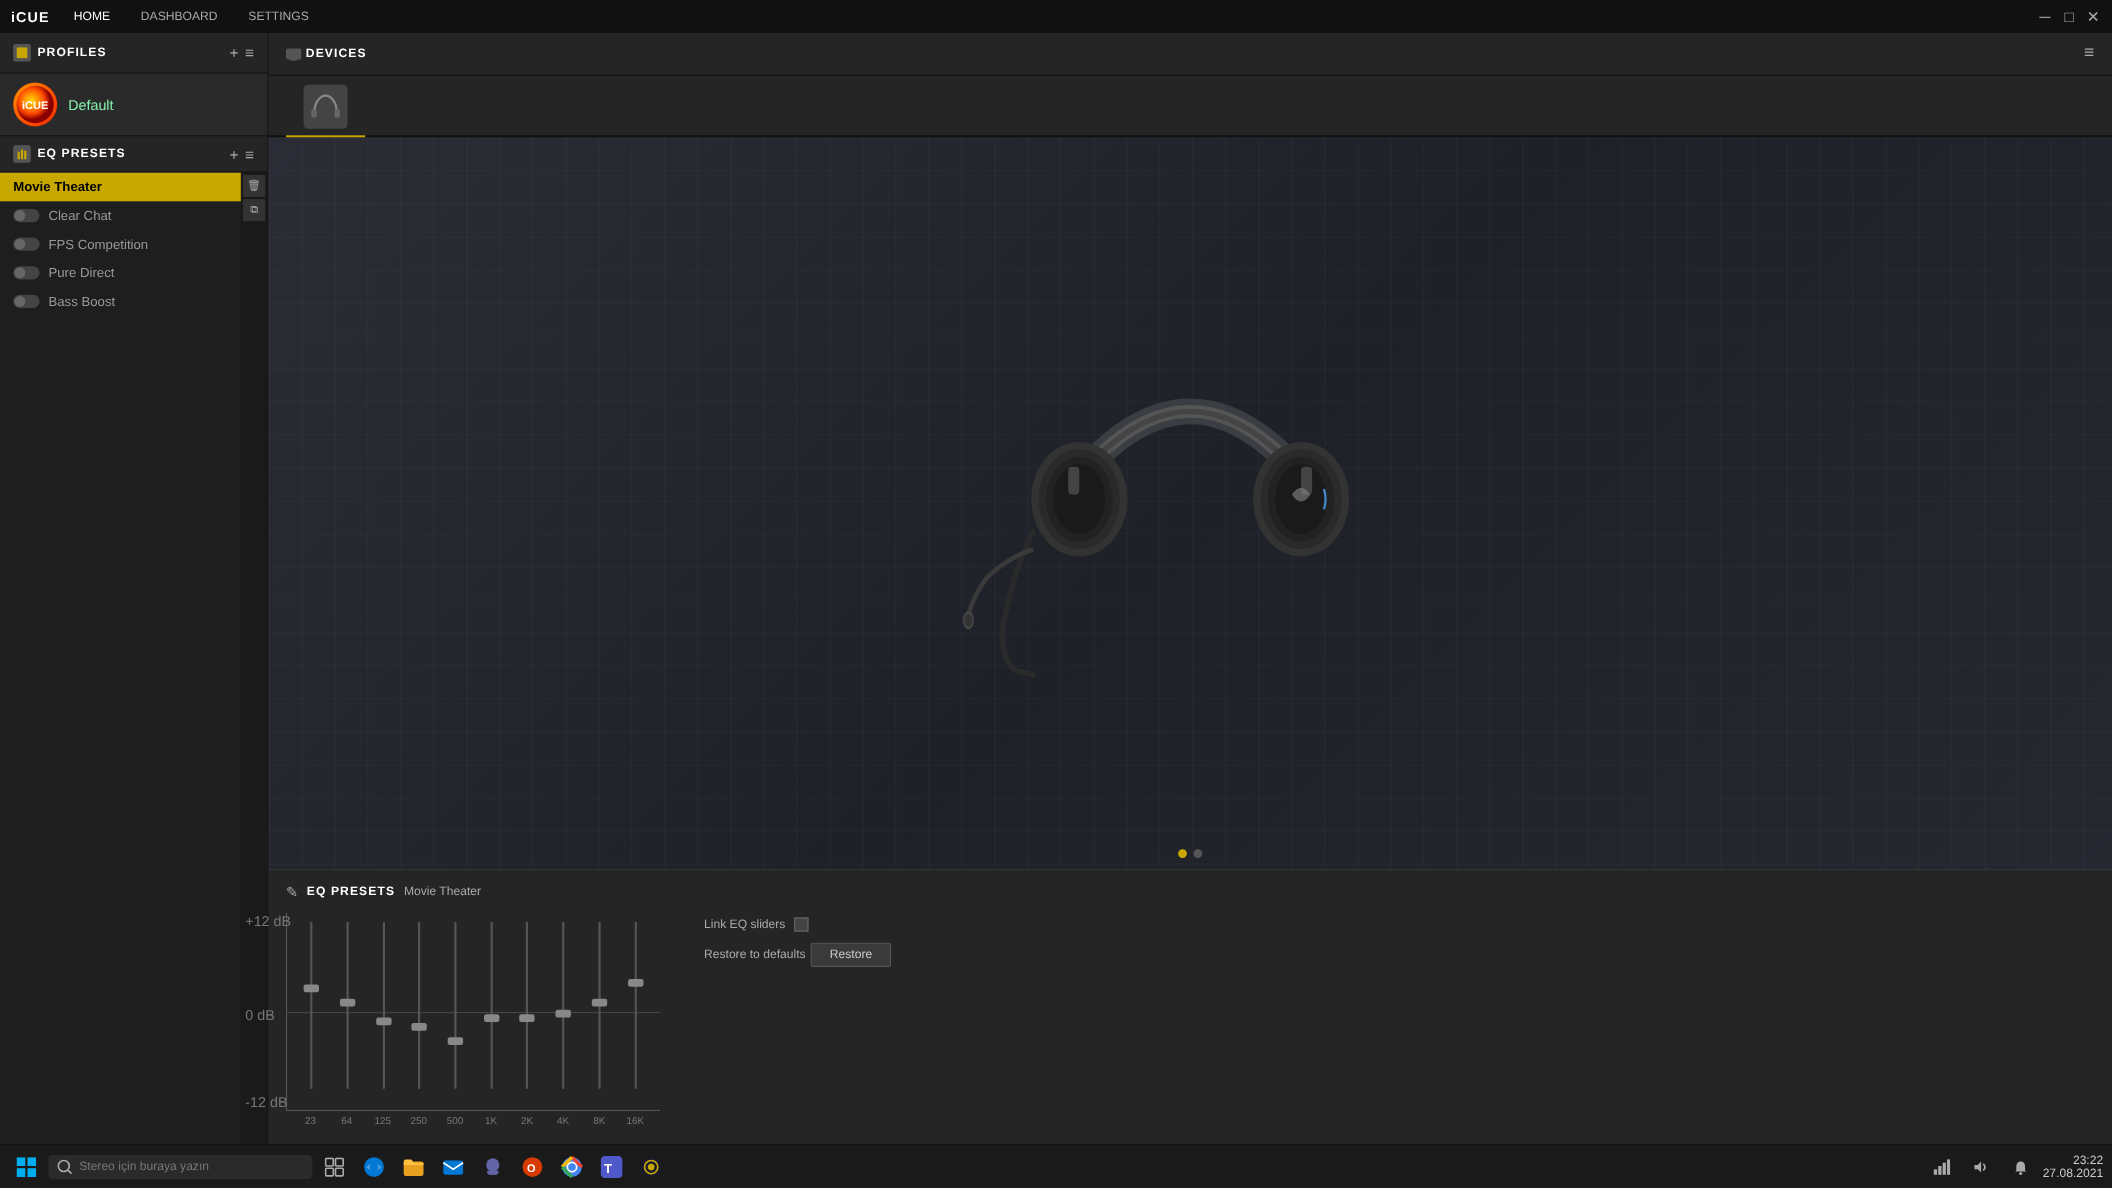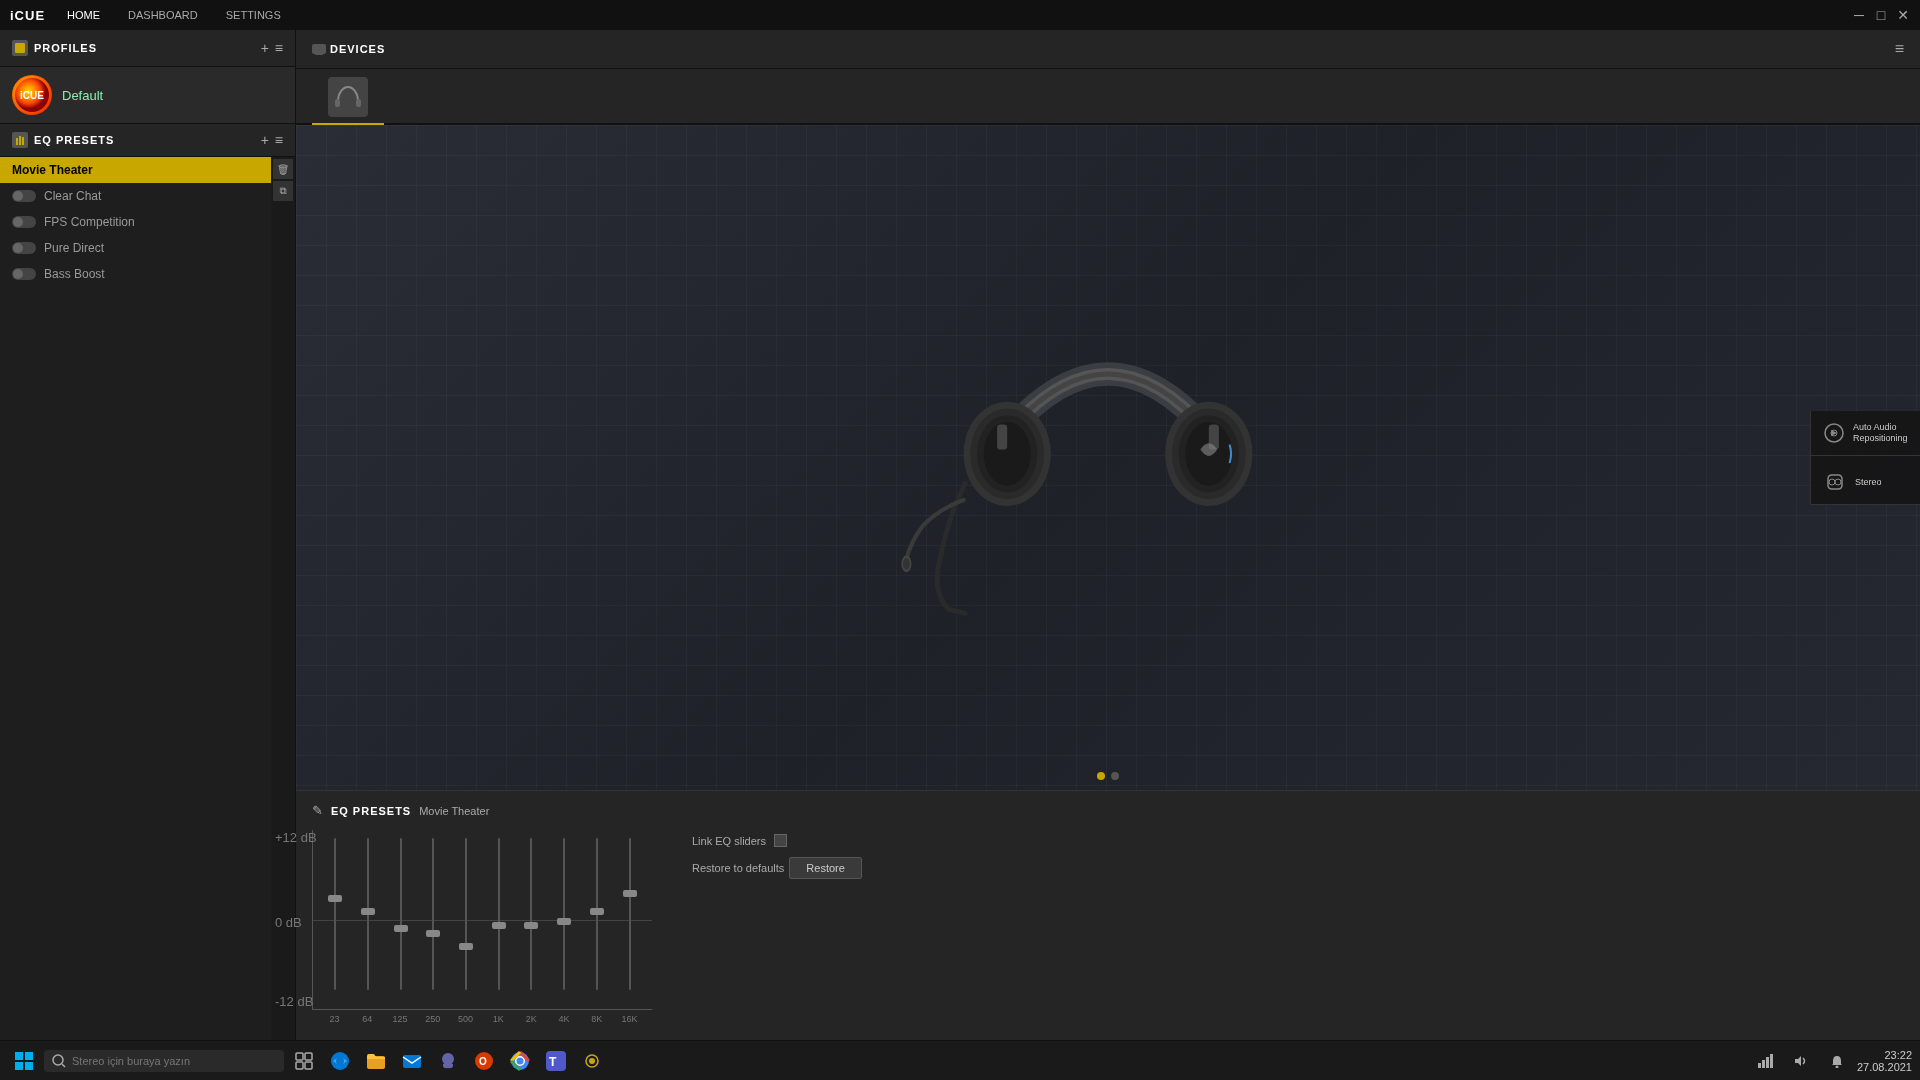--- a/index.html
+++ b/index.html
@@ -57,21 +57,21 @@
     }
 
     
     #main-layout {
       display: flex;
       height: calc(1080px - 30px - 40px);
     }
 
     
     #sidebar {
-      width: 296px;
+      width: 244px;
       background: #1e1e1e;
       display: flex;
       flex-direction: column;
       border-right: 1px solid #111;
     }
 
     
     #profiles-header {
       display: flex;
       align-items: center;
@@ -715,42 +715,20 @@
         <ellipse cx="10" cy="336" rx="4" ry="7" fill="#333"></ellipse>
 
         <path d="M 395 195 Q 398 205 395 215" stroke="#4488cc" stroke-width="2.5" fill="none" stroke-linecap="round"></path>
       </svg>
 
       <div id="carousel-dots">
         <div class="dot active"></div>
         <div class="dot"></div>
       </div>
 
-      <div id="right-controls">
-        <div class="right-control-btn">
-          <div class="right-control-icon">
-            <svg width="22" height="22" viewBox="0 0 22 22">
-              <circle cx="11" cy="11" r="9" stroke="#888" stroke-width="1.5" fill="none"></circle>
-              <path d="M 8 8 L 14 11 L 8 14 Z" fill="#888"></path>
-              <circle cx="11" cy="11" r="3" fill="none" stroke="#888" stroke-width="1"></circle>
-            </svg>
-          </div>
-          <span style="font-size:9px; line-height:1.2;">Auto Audio Repositioning</span>
-        </div>
-        <div class="right-control-btn">
-          <div class="right-control-icon">
-            <svg width="22" height="22" viewBox="0 0 22 22">
-              <path d="M 4 8 Q 4 4 8 4 L 14 4 Q 18 4 18 8 L 18 14 Q 18 18 14 18 L 8 18 Q 4 18 4 14 Z" stroke="#888" stroke-width="1.5" fill="none"></path>
-              <circle cx="8" cy="11" r="3" fill="none" stroke="#888" stroke-width="1"></circle>
-              <circle cx="14" cy="11" r="3" fill="none" stroke="#888" stroke-width="1"></circle>
-            </svg>
-          </div>
-          <span style="font-size:9px;">Stereo</span>
-        </div>
-      </div>
     </div>
 
     <div id="eq-panel">
       <div id="eq-panel-header">
         <span id="eq-edit-icon">✎</span>
         <span id="eq-panel-title">EQ PRESETS</span>
         <span id="eq-panel-preset-name">Movie Theater</span>
       </div>
 
       <div id="eq-content">

